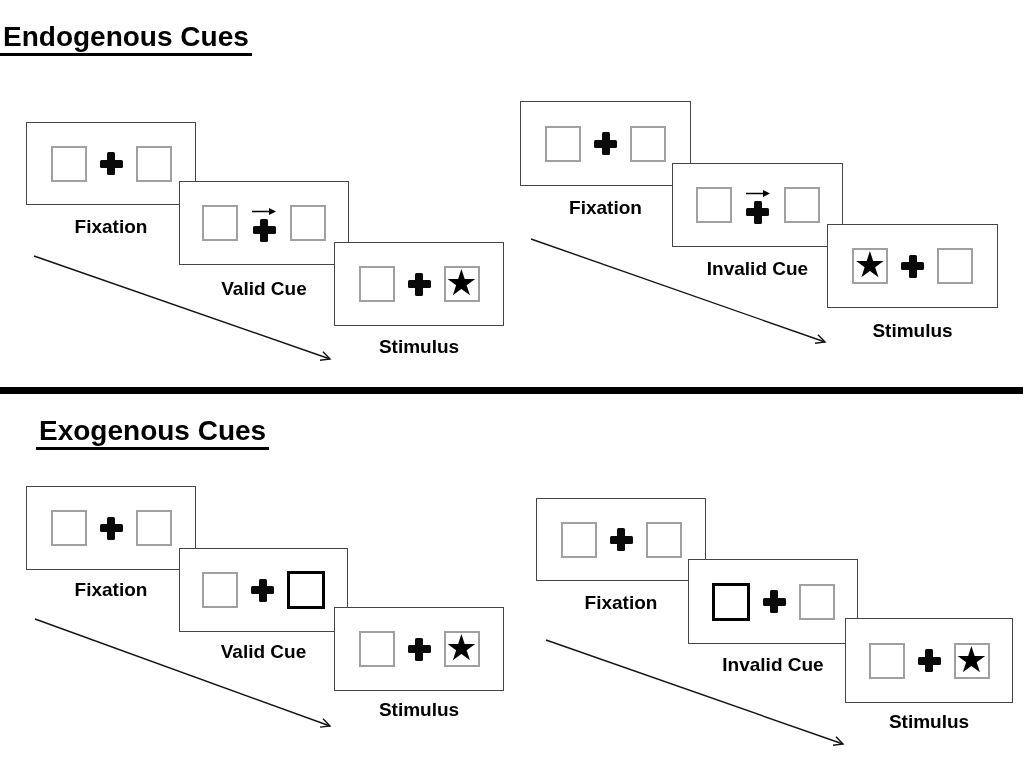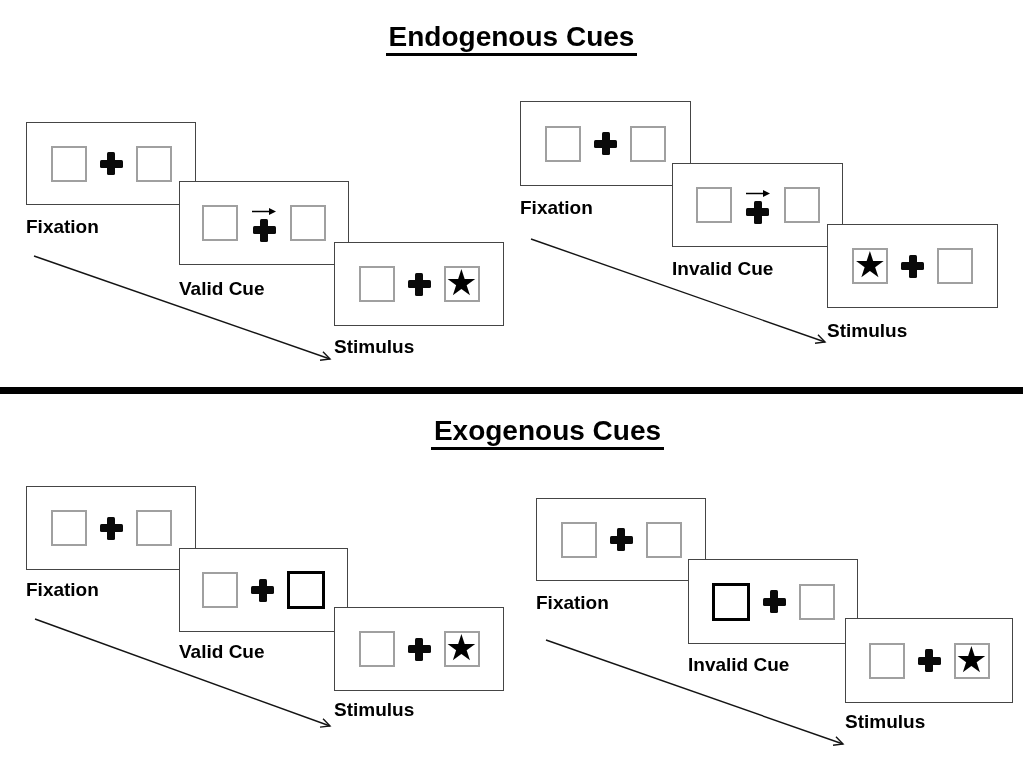--- a/index.html
+++ b/index.html
@@ -1,39 +1,39 @@
 <!DOCTYPE html>
 <html><head>
 <meta charset="utf-8">
 <style>
   html,body{margin:0;padding:0;background:#fff;}
   #canvas{
     position:relative;width:1023px;height:767px;background:#ffffff;overflow:hidden;
     font-family:"Liberation Sans","DejaVu Sans",sans-serif;color:#000;
   }
-  .title{position:absolute;left:0;width:100%;text-align:center;font-size:28px;font-weight:bold;line-height:30px;}
+  .title{position:absolute;left:0;width:100%;font-size:28px;font-weight:bold;line-height:30px;}
   .title .tline{display:inline-block;border-bottom:3px solid #000;padding:0 3px 1px 3px;}
   .divider{position:absolute;left:0;top:387px;width:1023px;height:7px;background:#000;}
   .panel{
     position:absolute;background:#fff;border:1.5px solid #454545;box-sizing:border-box;
     display:flex;align-items:center;justify-content:center;gap:13px;
   }
   .sq{
     width:36px;height:36px;box-sizing:border-box;border:2px solid #a0a0a0;background:#fff;
     display:flex;align-items:center;justify-content:center;flex:0 0 auto;
   }
   .sq-cue{
     width:38px;height:38px;box-sizing:border-box;border:3px solid #000;background:#fff;flex:0 0 auto;
   }
   .star{font-size:36px;line-height:1;color:#000;padding-bottom:2px;}
   .mid{display:flex;flex-direction:column;align-items:center;gap:3px;flex:0 0 auto;}
   .cross{position:relative;width:23px;height:23px;flex:0 0 auto;}
   .cross::before{content:"";position:absolute;left:7.5px;top:0;width:8px;height:23px;background:#0a0a0a;border-radius:1.5px;}
   .cross::after{content:"";position:absolute;top:7.5px;left:0;width:23px;height:8px;background:#0a0a0a;border-radius:1.5px;}
-  .plabel{position:absolute;text-align:left;font-size:19px;font-weight:bold;line-height:21px;}
+  .plabel{position:absolute;text-align:center;font-size:19px;font-weight:bold;line-height:21px;}
   .arrows{position:absolute;left:0;top:0;pointer-events:none;}
   .cue-arrow{display:block;}
 </style>
 </head>
 <body>
 
 <div id="canvas">
 
   <div class="title" style="top:22px;">
     <span class="tline">Endogenous Cues</span>

